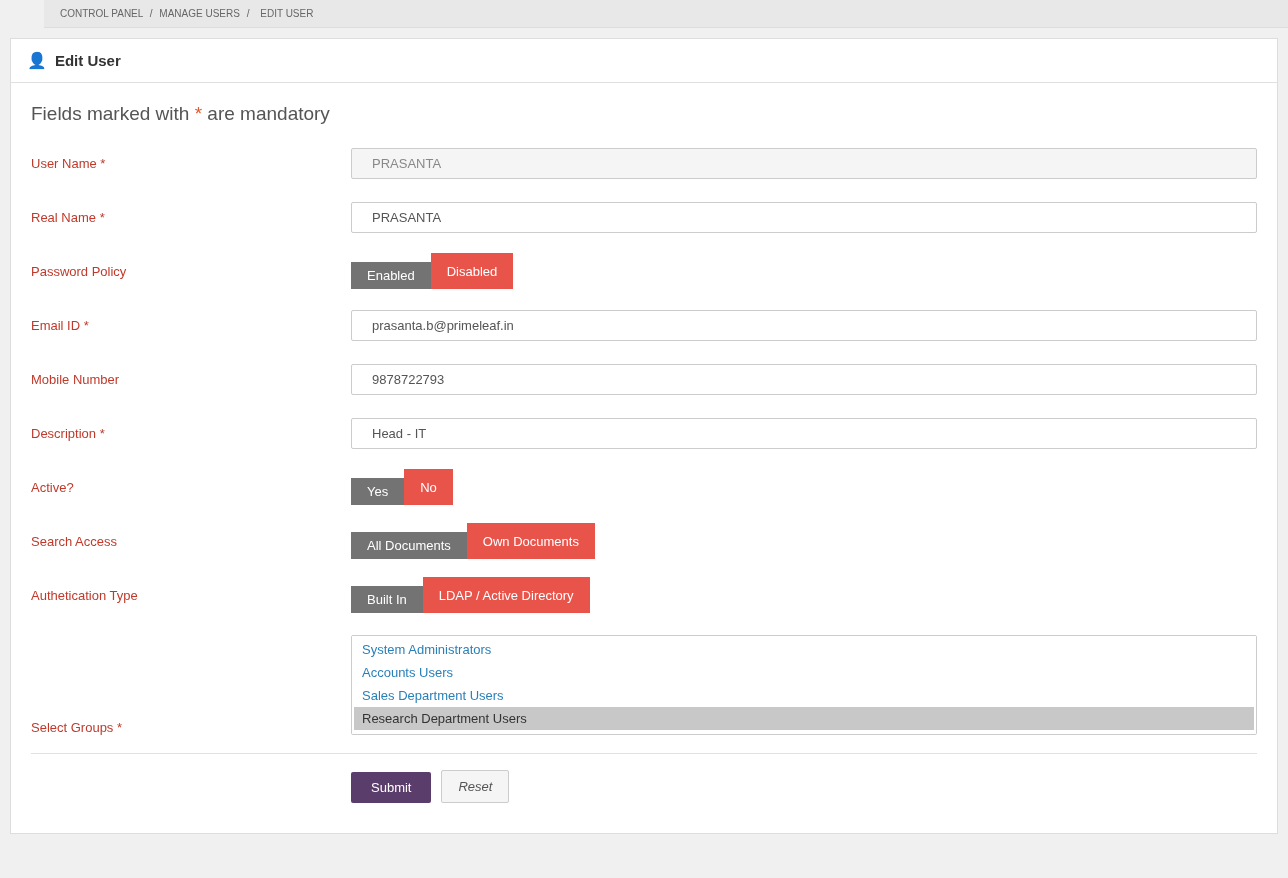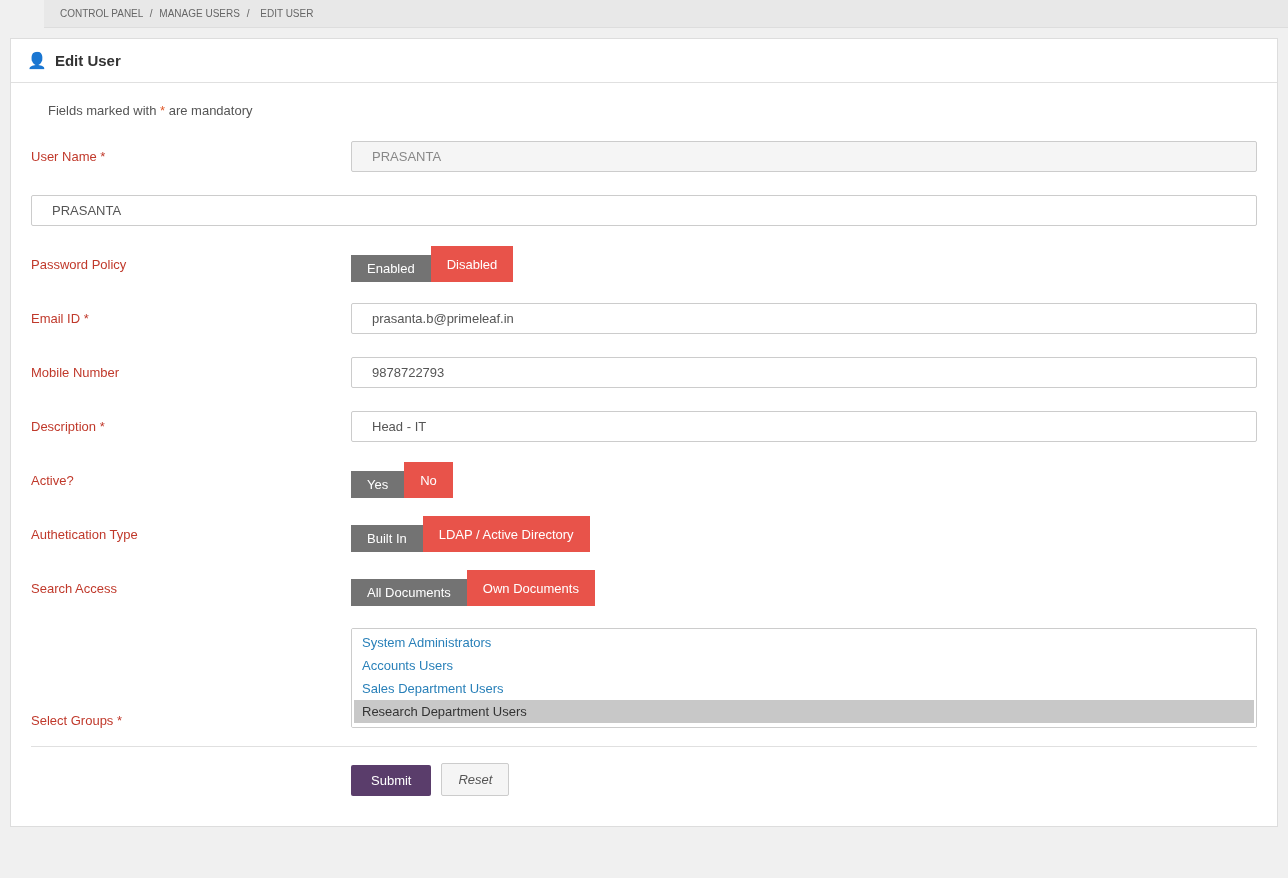--- a/index.html
+++ b/index.html
@@ -43,24 +43,23 @@
     }
     .panel-header h2 {
       font-size: 15px;
       font-weight: bold;
       color: #333;
     }
     .panel-body {
       padding: 20px 20px 30px 20px;
     }
     .mandatory-note {
-      font-size: 13px;
+      font-size: 19px;
       color: #555;
       margin-bottom: 20px;
-      margin-left: 17px;
     }
     .mandatory-note .asterisk {
       color: #e05a2b;
     }
     .form-row {
       display: flex;
       align-items: center;
       margin-bottom: 18px;
       min-height: 36px;
     }
@@ -172,20 +171,21 @@
       <span class="asterisk"> * </span>
       <span>are mandatory</span>
     </div>
 
     <div class="form-row">
       <div class="form-label">User Name *</div>
       <input class="form-control disabled-bg" type="text" readonly="" value="PRASANTA" style="">
     </div>
 
     <div class="form-row">
+      <div class="form-label">Real Name *</div>
       <input class="form-control" type="text" value="PRASANTA" style="">
     </div>
 
     <div class="form-row">
       <div class="form-label">Password Policy</div>
       <div class="btn-group">
         <button class="btn-toggle btn-active">Enabled</button>
         <button class="btn-toggle btn-inactive">Disabled</button>
       </div>
     </div>
@@ -207,32 +207,32 @@
 
     <div class="form-row">
       <div class="form-label">Active?</div>
       <div class="btn-group">
         <button class="btn-toggle btn-active">Yes</button>
         <button class="btn-toggle btn-inactive">No</button>
       </div>
     </div>
 
     <div class="form-row">
+      <div class="form-label">Search Access</div>
+      <div class="btn-group">
+        <button class="btn-toggle btn-active">All Documents</button>
+        <button class="btn-toggle btn-inactive">Own Documents</button>
+      </div>
+    </div>
+
+    <div class="form-row">
       <div class="form-label">Authetication Type</div>
       <div class="btn-group">
         <button class="btn-toggle btn-active">Built In</button>
         <button class="btn-toggle btn-inactive">LDAP / Active Directory</button>
-      </div>
-    </div>
-
-    <div class="form-row">
-      <div class="form-label">Search Access</div>
-      <div class="btn-group">
-        <button class="btn-toggle btn-active">All Documents</button>
-        <button class="btn-toggle btn-inactive">Own Documents</button>
       </div>
     </div>
 
     <div class="form-row" style="align-items:flex-end; padding-top:4px;">
       <div class="form-label" style="padding-top:4px;">Select Groups *</div>
       <div class="scrollbar-wrapper">
         <select class="select-list-native" multiple="" size="5">
           <option>System Administrators</option>
           <option>Accounts Users</option>
           <option>Sales Department Users</option>

